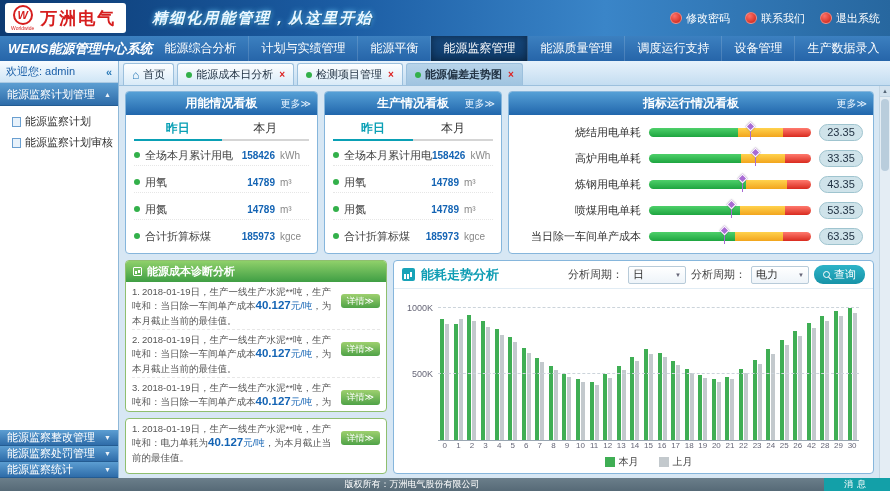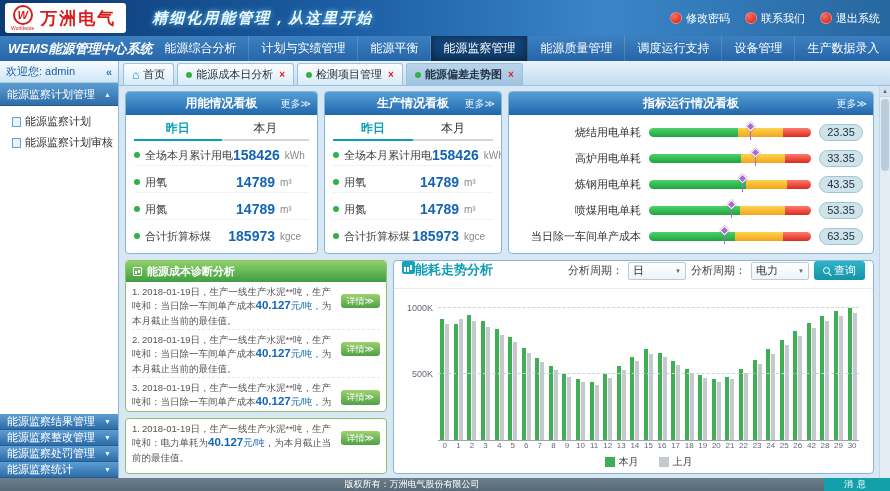--- a/index.html
+++ b/index.html
@@ -58,21 +58,21 @@
   .ind{flex:1}
 
   .subtabs{display:flex;margin:3px 8px 1px;flex:0 0 23px}
   .subtab{flex:1;text-align:center;line-height:21px;font-size:12px;color:#333;border-bottom:2px solid #d5d5d5;cursor:pointer}
   .subtab.active{color:#0aa0b5;border-bottom-color:#0aa0b5;font-weight:bold}
   .kb-rows{flex:1;display:flex;flex-direction:column;justify-content:space-around;padding:0 8px 4px;min-height:0}
   .kb-row{display:flex;align-items:center;padding:2px 0}
   .kb-row:not(:last-child){border-bottom:1px dotted #e6e6e6}
   .bdot{width:6px;height:6px;border-radius:50%;background:#33b04a;flex:0 0 6px}
   .kb-label{font-size:11px;color:#444;margin-left:5px;white-space:nowrap}
-  .kb-val{font-size:14px;font-weight:bold;color:#1464b4;margin-left:auto}
+  .kb-val{font-size:10px;font-weight:bold;color:#1464b4;margin-left:auto}
   .kb-unit{font-size:10px;color:#888;width:29px;margin-left:5px}
 
   .ind-rows{flex:1;display:flex;flex-direction:column;justify-content:space-around;padding:4px 10px;min-height:0}
   .ind-row{display:flex;align-items:center;gap:8px}
   .ind-label{flex:0 0 122px;text-align:right;font-size:11px;color:#333;white-space:nowrap}
   .ind-bar{flex:1;height:9px;border-radius:5px;position:relative;display:flex;background:#eee}
   .seg{height:100%}
   .seg.g{background:linear-gradient(#4ed06a,#1ea540);border-radius:5px 0 0 5px}
   .seg.y{background:linear-gradient(#ffd24d,#f2a51d)}
   .seg.r{background:linear-gradient(#ff7a6e,#d92b1f);border-radius:0 5px 5px 0}
@@ -90,28 +90,28 @@
   .an-ic::after{content:"";position:absolute;left:1px;bottom:1px;width:2px;height:3px;background:#fff;box-shadow:3px -1px 0 #fff}
   .diag-body{flex:1;padding:3px 6px 0;overflow:hidden;min-height:0}
   .diag-item{font-size:9.5px;color:#555;line-height:1.38;margin-bottom:3px;border-bottom:1px dashed #e7e7e7;padding-bottom:2px}
   .diag-item:last-child{border-bottom:none}
   .diag-item .n{margin-right:2px}
   .diag-item .v{color:#1464b4;font-weight:bold;font-size:11.5px}
   .diag-item .u{color:#1464b4;font-size:9.5px}
   .detail-btn{float:right;background:linear-gradient(#9ed06f,#4fa247);color:#fff;font-size:9px;padding:1px 6px;border-radius:3px;cursor:pointer;margin:9px 0 0 4px}
 
   .trend{flex:1;background:#fff;border:1px solid #86b6dc;border-radius:4px;display:flex;flex-direction:column;min-width:0}
-  .trend-hd{flex:0 0 28px;display:flex;align-items:flex-start;padding:0 8px;gap:0;border-bottom:1px solid #e1ecf4}
+  .trend-hd{flex:0 0 28px;display:flex;align-items:center;padding:0 8px;gap:6px;border-bottom:1px solid #e1ecf4}
   .trend-ic{width:13px;height:13px;background:#18a3b8;border-radius:2px;position:relative;flex:0 0 13px}
   .trend-ic::before{content:"";position:absolute;left:2px;bottom:2px;width:2px;height:5px;background:#fff;box-shadow:3px 0 0 #fff,6px -2px 0 #fff}
   .trend-title{color:#0f9db4;font-weight:bold;font-size:13px;white-space:nowrap}
   .trend-ctrl{margin-left:auto;display:flex;align-items:center;gap:5px;font-size:11px;color:#444;white-space:nowrap}
   .sel{width:58px;height:18px;border:1px solid #b8cbd9;border-radius:2px;background:linear-gradient(#fff,#eef4f9);display:flex;align-items:center;padding:0 4px;font-size:11px;color:#333;cursor:pointer}
   .sel .ar{margin-left:auto;font-size:6px;color:#667}
-  .q-btn{height:19px;background:linear-gradient(#2db3c7,#1693a8);color:#fff;border-radius:3px;padding:0 9px;display:flex;align-items:center;gap:4px;font-size:11px;cursor:pointer}
+  .q-btn{height:19px;background:linear-gradient(#2db3c7,#1693a8);color:#fff;border-radius:9px;padding:0 9px;display:flex;align-items:center;gap:4px;font-size:11px;cursor:pointer}
   .mag{width:7px;height:7px;border:1px solid #fff;border-radius:50%;position:relative;flex:0 0 7px}
   .mag::after{content:"";position:absolute;width:4px;height:1px;background:#fff;left:4px;top:6px;transform:rotate(45deg)}
 
   .chart-wrap{flex:1;display:flex;flex-direction:column;margin:6px 14px 2px 44px;min-height:0}
   .plot{flex:1;position:relative;border-bottom:1px solid #9aa7b2;display:flex;min-height:0}
   .grid{position:absolute;left:0;right:0;border-top:1px dashed #ccd4db}
   .gl{position:absolute;right:100%;padding-right:5px;font-size:9px;color:#667;top:0;transform:translateY(-50%);white-space:nowrap}
   .bar-group{flex:1;display:flex;align-items:flex-end;justify-content:center;gap:1px;height:100%}
   .bar{width:4px}
   .xrow{flex:0 0 12px;display:flex}
@@ -191,24 +191,20 @@
           <div class="tree-item">
             <span class="doc-ic"></span>
             <span>能源监察计划</span>
           </div>
           <div class="tree-item">
             <span class="doc-ic"></span>
             <span>能源监察计划审核</span>
           </div>
         </div>
       <div>
-          <div class="acc-hd">
-            <span>能源监察结果管理</span>
-            <span class="chev">▼</span>
-          </div>
           <div class="acc-hd">
             <span>能源监察整改管理</span>
             <span class="chev">▼</span>
           </div>
           <div class="acc-hd">
             <span>能源监察处罚管理</span>
             <span class="chev">▼</span>
           </div>
           <div class="acc-hd">
             <span>能源监察统计</span>

